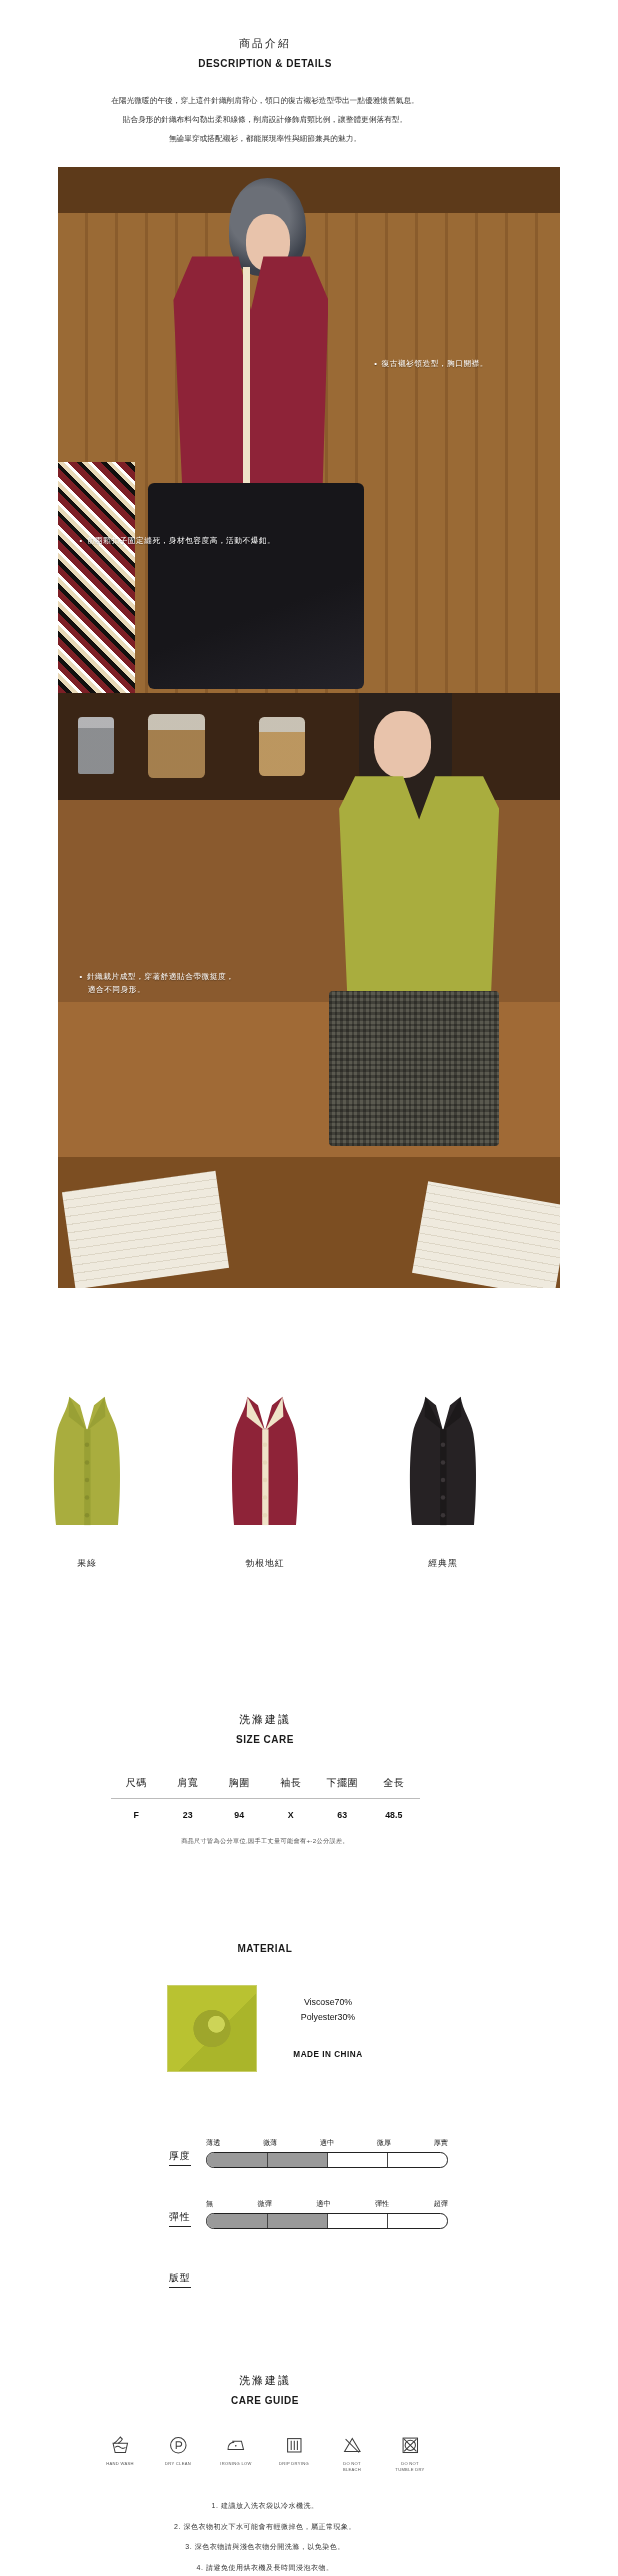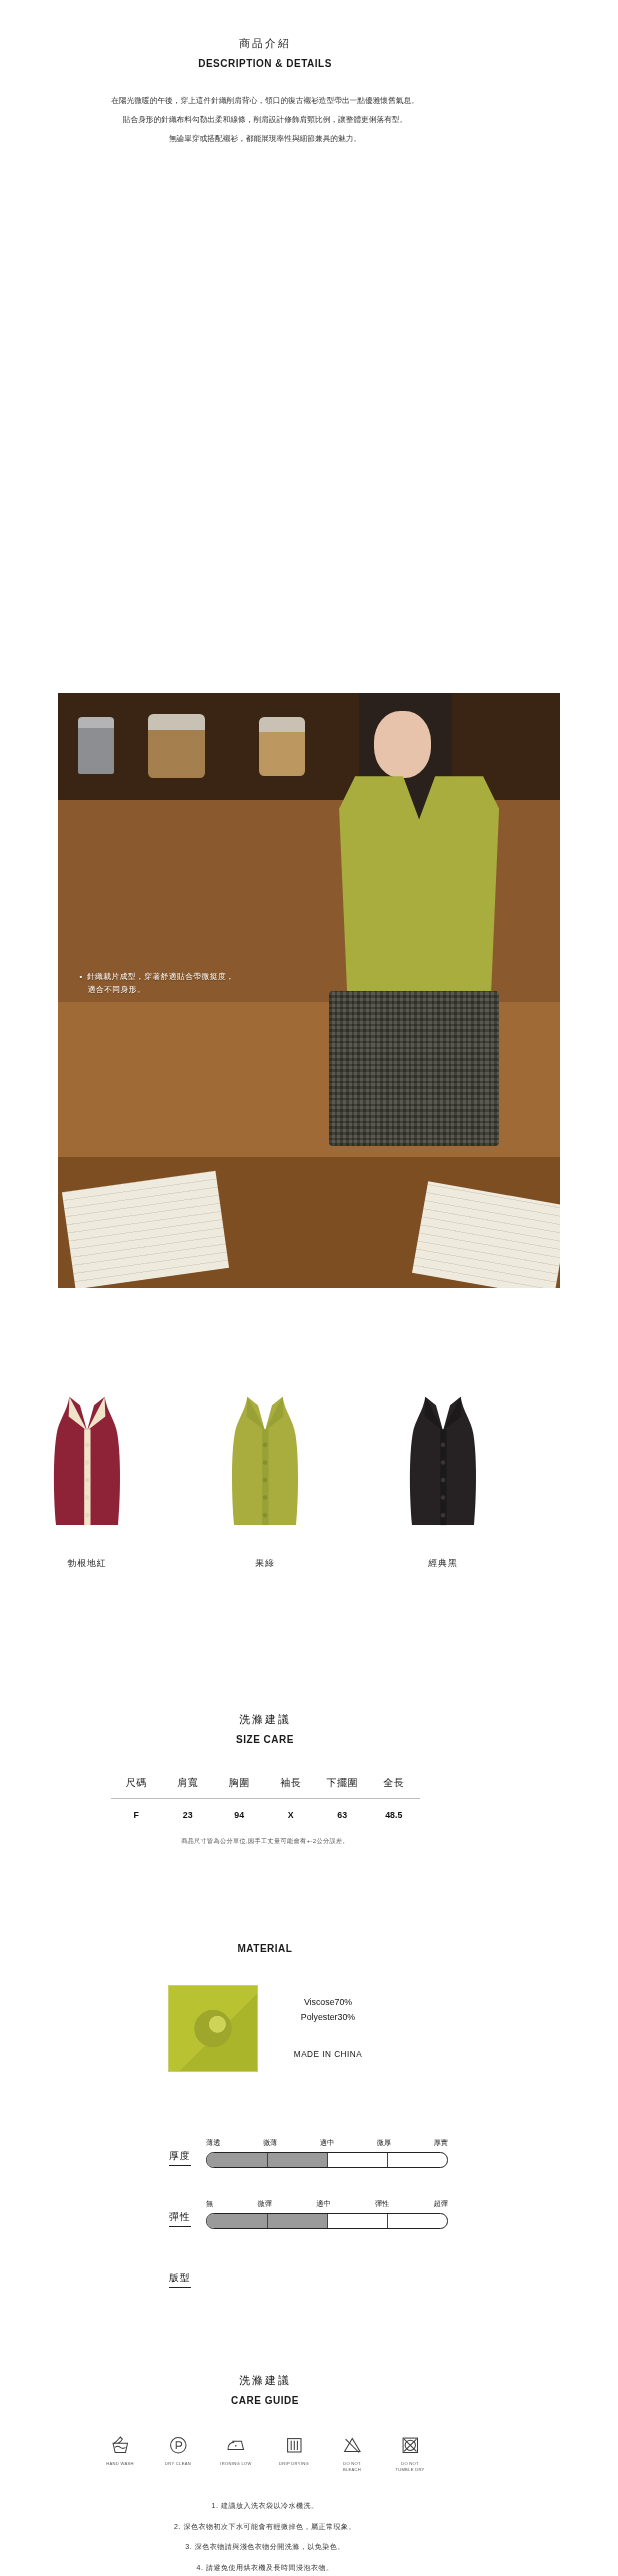--- a/index.html
+++ b/index.html
@@ -28,21 +28,21 @@
   .sc-rule{border-bottom:0.5px solid #bbb;margin:8.2px 0 10.3px 0;}
   .sc-vals span{font-size:8.8px;font-weight:bold;color:#111;}
   .sc-note{text-align:center;font-size:6.2px;color:#555;margin-top:17.5px;letter-spacing:0.3px;}
   
   .mat-wrap{display:flex;justify-content:center;align-items:center;gap:36px;margin-top:31px;}
   .fabric{width:88px;height:85px;border:0.5px solid #c9cf6a;
     background:radial-gradient(circle at 55% 45%, #cdd457 0 12%, transparent 13%),
                radial-gradient(circle at 50% 50%, #9ea62c 0 30%, transparent 31%),
                linear-gradient(135deg,#b9c231 0 55%,#aab52a 55% 100%);}
   .mat-text{font-size:8.8px;color:#111;text-align:center;line-height:15.5px;}
-  .mat-origin{font-size:8.2px;font-weight:normal;margin-top:21.6px;letter-spacing:0.5px;}
+  .mat-origin{font-size:8.2px;font-weight:bold;margin-top:21.6px;letter-spacing:0.5px;}
   
   .bar-row{position:absolute;left:170px;width:278px;}
   .bar-name{position:absolute;left:-1px;top:12.4px;font-size:9.8px;letter-spacing:1px;border-bottom:1px solid #222;padding-bottom:1.5px;color:#111;}
   .bar-wrap{margin-left:36px;}
   .bar-labels{display:flex;justify-content:space-between;font-size:7.2px;color:#222;margin-bottom:4.1px;}
   .bar{position:relative;height:14.4px;border:0.8px solid #222;border-radius:7.7px;overflow:hidden;background:#fff;}
   .bar .fill{position:absolute;left:0;top:0;bottom:0;background:#9a9a9a;}
   .bar .tick{position:absolute;top:0;bottom:0;width:0.5px;background:#444;}
   
   .care-icons{display:flex;justify-content:center;gap:25px;}
@@ -62,20 +62,35 @@
   <div class="sec" style="top:37px">
     <div class="cjk-title">商品介紹</div>
     <div class="en-title">DESCRIPTION &amp; DETAILS</div>
     <div style="margin-top:21.6px">
       <div class="desc-line">在陽光微暖的午後，穿上這件針織削肩背心，領口的復古襯衫造型帶出一點優雅懷舊氣息。</div>
       <div class="desc-line">貼合身形的針織布料勾勒出柔和線條，削肩設計修飾肩頸比例，讓整體更俐落有型。</div>
       <div class="desc-line">無論單穿或搭配襯衫，都能展現率性與細節兼具的魅力。</div>
     </div>
   </div>
 
+  <div class="photo planks" style="top:167px;height:526px">
+    <div class="ph-layer" style="left:0;top:0;width:100%;height:46px;background:#5d3a1a"></div>
+    <div class="ph-layer" style="left:34%;top:2%;width:77px;height:98px;border-radius:50% 50% 40% 40%;background:radial-gradient(circle at 40% 40%,#6b6f77 0 40%,#3c414b 70%)"></div>
+    <div class="ph-layer" style="left:37.5%;top:9%;width:44px;height:57px;border-radius:46%;background:#e8c3ab"></div>
+    <div class="ph-layer" style="left:23%;top:17%;width:155px;height:242px;background:#8e2338;clip-path:polygon(12% 0,42% 0,50% 22%,58% 0,88% 0,100% 18%,96% 100%,6% 100%,0 18%)"></div>
+    <div class="ph-layer" style="left:36.8%;top:19%;width:7.2px;height:227px;background:#efe3c8"></div>
+    <div class="ph-layer" style="left:18%;top:60%;width:216px;height:206px;background:linear-gradient(160deg,#17161a 0 60%,#24232a 100%);border-radius:6.2px"></div>
+    <div class="ph-layer" style="left:0;top:56%;width:77px;height:44%;background:repeating-linear-gradient(45deg,#7d1f26 0 6.2px,#12100f 6.2px 10.3px,#e9d9b8 10.3px 14.4px,#ffffff 14.4px 17px)"></div>
+    <div class="annot" style="left:63%;top:190px">
+      <span class="b">•</span><span>復古襯衫領造型，胸口開襟。</span>
+    </div>
+    <div class="annot" style="left:21.6px;top:367px">
+      <span class="b">•</span><span>前兩顆扣子固定縫死，身材包容度高，活動不爆釦。</span>
+    </div>
+  </div>
 
   <div class="photo" style="top:693px;height:595px;background:linear-gradient(180deg,#3a2515 0 18%,#8a5a2e 18% 52%,#a06a36 52% 78%,#7c4e22 78% 100%)">
     <div class="ph-layer" style="left:4%;top:4%;width:36px;height:57px;border-radius:4.1px 4.1px 2.1px 2.1px;background:linear-gradient(180deg,#c9cdd2 0 20%,#9aa0a6 20% 100%);opacity:.85"></div>
     <div class="ph-layer" style="left:18%;top:3.5%;width:57px;height:64px;border-radius:5.2px;background:linear-gradient(180deg,#d8d3c6 0 25%,#b08954 25% 100%);opacity:.9"></div>
     <div class="ph-layer" style="left:40%;top:4%;width:46px;height:59px;border-radius:5.2px;background:linear-gradient(180deg,#d8d3c6 0 25%,#caa368 25% 100%);opacity:.9"></div>
     <div class="ph-layer" style="left:60%;top:0;width:93px;height:134px;border-radius:0 0 45% 45%;background:#2a211c"></div>
     <div class="ph-layer" style="left:63%;top:3%;width:57px;height:67px;border-radius:46%;background:#e8c3ab"></div>
     <div class="ph-layer" style="left:56%;top:14%;width:160px;height:216px;background:#a9ad3e;clip-path:polygon(10% 0,40% 0,50% 20%,60% 0,90% 0,100% 15%,95% 100%,5% 100%,0 15%)"></div>
     <div class="ph-layer plaid" style="left:54%;top:50%;width:170px;height:155px;border-radius:4.1px"></div>
     <div class="ph-layer news" style="left:2%;top:82%;width:155px;height:98px;transform:rotate(-8deg)"></div>
@@ -83,45 +98,45 @@
     <div class="annot" style="left:21.6px;top:277px">
       <span class="b">•</span><span>針織裁片成型，穿著舒適貼合帶微挺度，</span><br>
       <span style="margin-left:8.2px">適合不同身形。</span>
     </div>
   </div>
 
   <div class="sec" style="top:1387px">
     <div class="swatch-row">
       <div class="swatch">
         <svg viewBox="0 0 140 220">
+          <path d="M45,14 C42,34 30,48 27,66 C22,96 22,150 26,196 L114,196 C118,150 118,96 113,66 C110,48 98,34 95,14 L80,26 L70,62 L60,26 Z" fill="#a9ad3e"></path>
+          <path d="M45,14 L70,62 L44,42 Z" fill="#99a035"></path>
+          <path d="M95,14 L70,62 L96,42 Z" fill="#99a035"></path>
+          <rect x="66" y="60" width="9" height="136" fill="#99a035"></rect>
+          <circle cx="70" cy="82" r="3.2" fill="#878e2d"></circle>
+          <circle cx="70" cy="107" r="3.2" fill="#878e2d"></circle>
+          <circle cx="70" cy="132" r="3.2" fill="#878e2d"></circle>
+          <circle cx="70" cy="157" r="3.2" fill="#878e2d"></circle>
+          <circle cx="70" cy="182" r="3.2" fill="#878e2d"></circle>
+        </svg>
+        <div class="swatch-label">果綠</div>
+      </div>
+      <div class="swatch">
+        <svg viewBox="0 0 140 220">
           <path d="M45,14 C42,34 30,48 27,66 C22,96 22,150 26,196 L114,196 C118,150 118,96 113,66 C110,48 98,34 95,14 L80,26 L70,62 L60,26 Z" fill="#8e2338"></path>
           <path d="M45,14 L70,62 L44,42 Z" fill="#efe3c8"></path>
           <path d="M95,14 L70,62 L96,42 Z" fill="#efe3c8"></path>
           <rect x="66" y="60" width="9" height="136" fill="#efe3c8"></rect>
           <circle cx="70" cy="82" r="3.2" fill="#e6d8b8"></circle>
           <circle cx="70" cy="107" r="3.2" fill="#e6d8b8"></circle>
           <circle cx="70" cy="132" r="3.2" fill="#e6d8b8"></circle>
           <circle cx="70" cy="157" r="3.2" fill="#e6d8b8"></circle>
           <circle cx="70" cy="182" r="3.2" fill="#e6d8b8"></circle>
         </svg>
         <div class="swatch-label">勃根地紅</div>
-      </div>
-      <div class="swatch">
-        <svg viewBox="0 0 140 220">
-          <path d="M45,14 C42,34 30,48 27,66 C22,96 22,150 26,196 L114,196 C118,150 118,96 113,66 C110,48 98,34 95,14 L80,26 L70,62 L60,26 Z" fill="#a9ad3e"></path>
-          <path d="M45,14 L70,62 L44,42 Z" fill="#99a035"></path>
-          <path d="M95,14 L70,62 L96,42 Z" fill="#99a035"></path>
-          <rect x="66" y="60" width="9" height="136" fill="#99a035"></rect>
-          <circle cx="70" cy="82" r="3.2" fill="#878e2d"></circle>
-          <circle cx="70" cy="107" r="3.2" fill="#878e2d"></circle>
-          <circle cx="70" cy="132" r="3.2" fill="#878e2d"></circle>
-          <circle cx="70" cy="157" r="3.2" fill="#878e2d"></circle>
-          <circle cx="70" cy="182" r="3.2" fill="#878e2d"></circle>
-        </svg>
-        <div class="swatch-label">果綠</div>
       </div>
       <div class="swatch">
         <svg viewBox="0 0 140 220">
           <path d="M45,14 C42,34 30,48 27,66 C22,96 22,150 26,196 L114,196 C118,150 118,96 113,66 C110,48 98,34 95,14 L80,26 L70,62 L60,26 Z" fill="#262224"></path>
           <path d="M45,14 L70,62 L44,42 Z" fill="#1c191a"></path>
           <path d="M95,14 L70,62 L96,42 Z" fill="#1c191a"></path>
           <rect x="66" y="60" width="9" height="136" fill="#1c191a"></rect>
           <circle cx="70" cy="82" r="3.2" fill="#3a3537"></circle>
           <circle cx="70" cy="107" r="3.2" fill="#3a3537"></circle>
           <circle cx="70" cy="132" r="3.2" fill="#3a3537"></circle>

